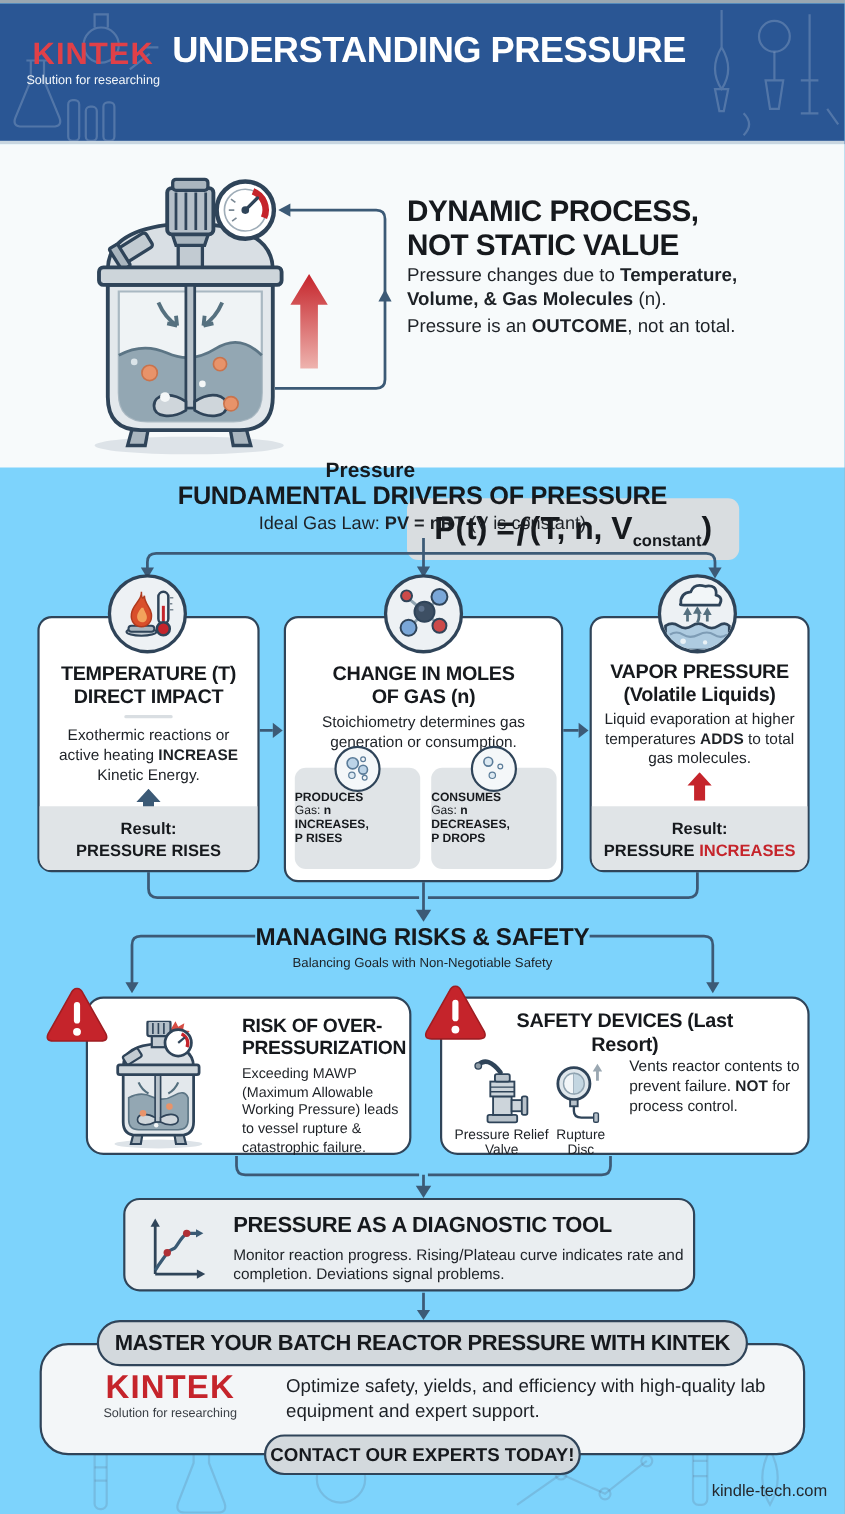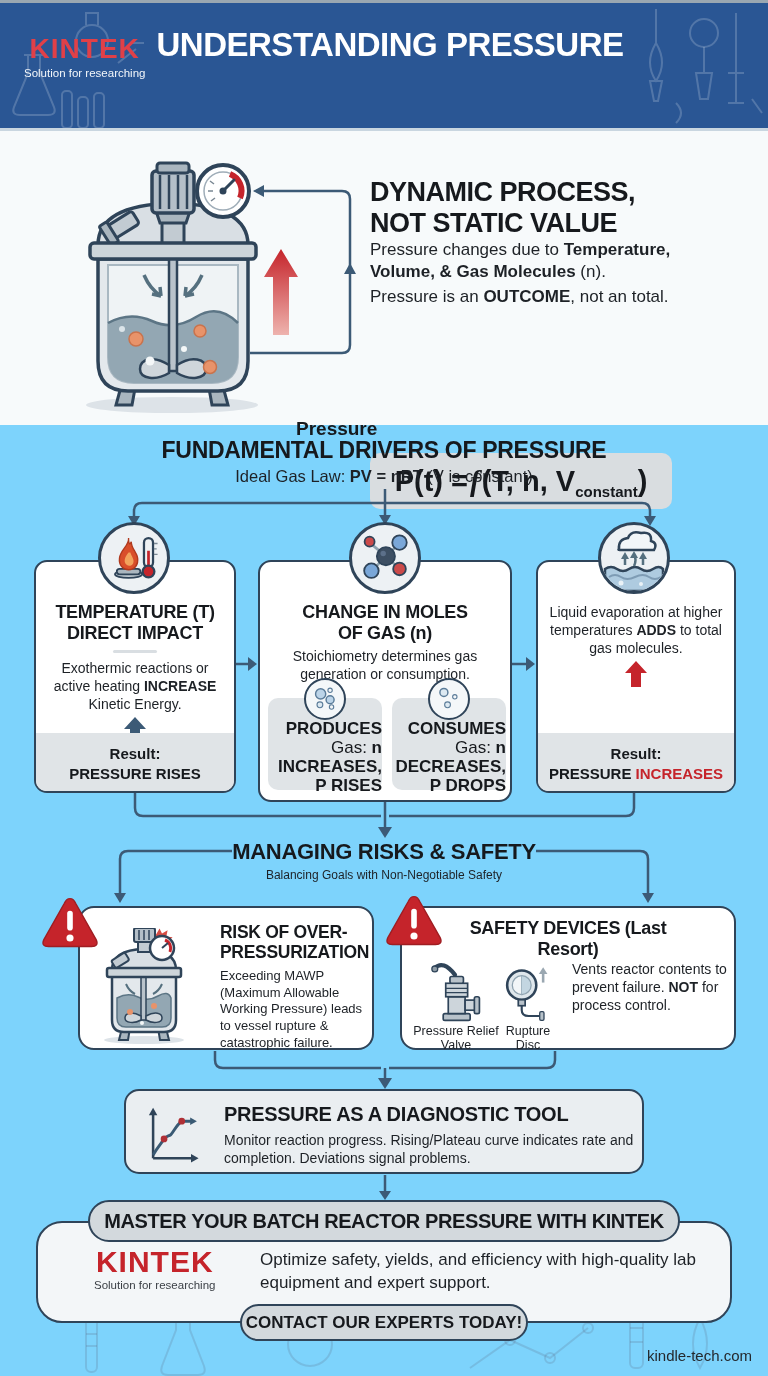--- a/index.html
+++ b/index.html
@@ -40,36 +40,36 @@
   .card { position:absolute; background:#ffffff; border:2.5px solid #2f4459; border-radius:13px; z-index:2; }
   .card-title { text-align:center; font-weight:bold; color:#16191d; font-size:18px; line-height:1.15; letter-spacing:-0.3px; }
   .card-body  { text-align:center; font-size:14px; color:#1d2126; line-height:1.28; padding:0 9px; }
   .divider { width:44px; height:3px; background:#d9dee2; border-radius:2px; margin:7px auto 7px; }
   .card-footer { position:absolute; left:0; bottom:0; width:100%; height:58px;
                  background:#e0e4e7; border-radius:0 0 10px 10px; text-align:center; padding-top:11px;
                  font-weight:bold; font-size:15px; color:#16191d; line-height:1.35; }
   .up-arrow-wrap { display:flex; justify-content:center; margin-top:3px; }
   .sub-boxes { position:absolute; left:8px; bottom:10px; width:238px; display:flex; gap:10px; }
   .sub-box { position:relative; flex:1; background:#e0e4e7; border-radius:10px; height:92px;
-             padding-top:21px; text-align:right; font-size:17px; font-weight:bold;
+             padding-top:21px; text-align:left; font-size:11px; font-weight:bold;
              color:#16191d; line-height:1.12; }
   .sub-box .rg { font-weight:normal; }
   .sub-circ { position:absolute; left:50%; top:-20px; transform:translateX(-50%);
               width:42px; height:42px; border-radius:50%; background:#f4f7f9;
               border:2.5px solid #2f4459; display:flex; align-items:center; justify-content:center; }
   .red { color:#c5242b; }
 
   
   .tri { position:absolute; z-index:5; }
   .risk-title { font-size:17.5px; font-weight:bold; color:#16191d; line-height:1.15; letter-spacing:-0.3px; }
   .risk-body  { font-size:13px; color:#1d2126; line-height:1.28; }
   .dev-label { position:absolute; text-align:center; font-size:12.5px; line-height:1.15; color:#1d2126; }
 
   
-  .diag-box { position:absolute; left:124px; top:1086px; width:520px; height:85px;
+  .diag-box { position:absolute; left:112px; top:1086px; width:520px; height:85px;
               background:#eaeef1; border:2.5px solid #2f4459; border-radius:15px; z-index:2;padding-left:9px; }
 
   
   .banner { position:absolute; left:88px; top:1197px; width:592px; height:42px; z-index:4;
             background:#d3d9dd; border:2.5px solid #2f4459; border-radius:21px;
             display:flex; align-items:center; justify-content:center;
             font-size:20px; font-weight:bold; color:#16191d; letter-spacing:-0.4px; }
   .footer-box { position:absolute; left:36px; top:1218px; width:696px; height:102px; z-index:2;
                 background:#f3f6f8; border:2.5px solid #2f4459; border-radius:26px; }
   .cta { position:absolute; left:240px; top:1301px; width:288px; height:37px; z-index:4;
@@ -316,20 +316,24 @@
         </div>
         <div>CONSUMES</div>
         <div><span class="rg">Gas: </span><span>n</span></div>
         <div>DECREASES,</div>
         <div>P DROPS</div>
       </div>
     </div>
   </div>
 
   <div class="card" style="left:536px;top:557px;width:200px;height:233px;padding-top:38px">
+    <div class="card-title">
+      <div>VAPOR PRESSURE</div>
+      <div>(Volatile Liquids)</div>
+    </div>
     <div class="card-body" style="margin-top:4px"><span>Liquid evaporation at higher temperatures </span><b>ADDS</b><span> to total gas molecules.</span></div>
     <div class="up-arrow-wrap">
       <svg width="24" height="26" viewBox="0 0 24 26">
         <path d="M12,0 L1,12 H7 V26 H17 V12 H23 Z" fill="#c5242b"></path>
       </svg>
     </div>
     <div class="card-footer">
       <div>Result:</div>
       <div><span>PRESSURE </span><span class="red">INCREASES</span></div>
     </div>

